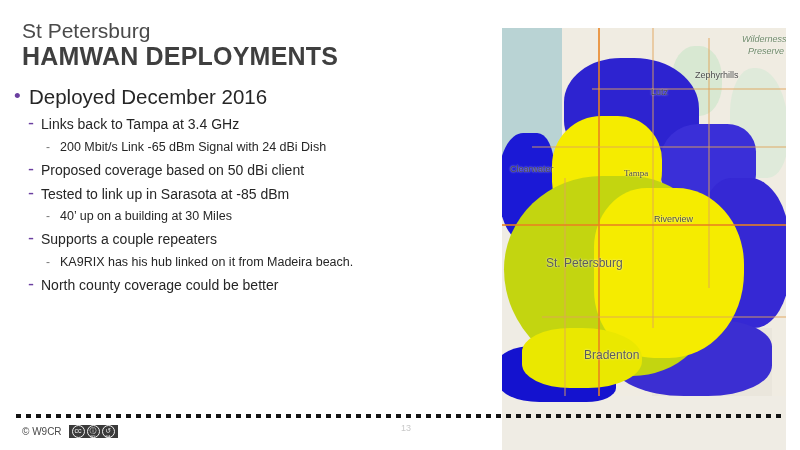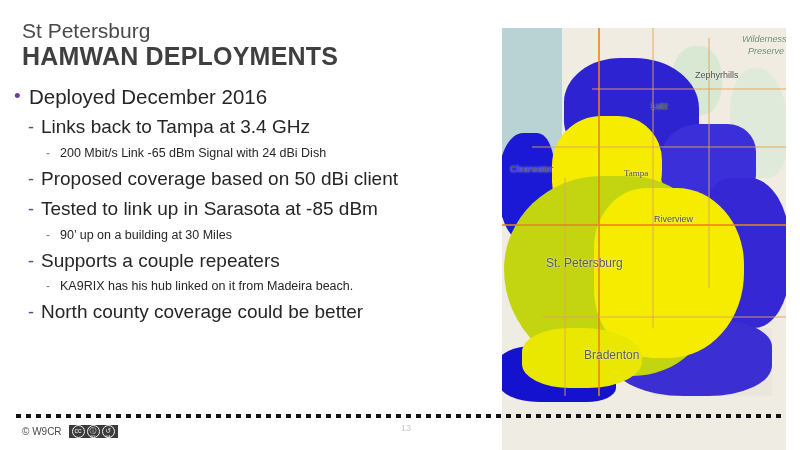--- a/index.html
+++ b/index.html
@@ -75,21 +75,21 @@
   }
 
   
   .lvl2 { margin-top: 3px; padding-left: 14px; }
   .lvl2 .bullet-marker {
     width: 13px;
     font-size: 18px;
     line-height: 1;
   }
   .lvl2 .bullet-text {
-    font-size: 19px;
+    font-size: 14px;
     line-height: 1.42;
   }
 
   
   .lvl3 { margin-top: 3px; padding-left: 32px; }
   .lvl3 .bullet-marker {
     width: 14px;
     font-size: 12px;
     line-height: 1;
     color: #7a7a7a;
@@ -299,21 +299,21 @@
     <span class="bullet-text">Proposed coverage based on 50 dBi client</span>
   </div>
 
   <div class="bullet-row lvl2">
     <span class="bullet-marker">-</span>
     <span class="bullet-text">Tested to link up in Sarasota at -85 dBm</span>
   </div>
 
   <div class="bullet-row lvl3">
     <span class="bullet-marker">-</span>
-    <span class="bullet-text">90’ up on a building at 30 Miles</span>
+    <span class="bullet-text">40’ up on a building at 30 Miles</span>
   </div>
 
   <div class="bullet-row lvl2">
     <span class="bullet-marker">-</span>
     <span class="bullet-text">Supports a couple repeaters</span>
   </div>
 
   <div class="bullet-row lvl3">
     <span class="bullet-marker">-</span>
     <span class="bullet-text">KA9RIX has his hub linked on it from Madeira beach.</span>
@@ -351,21 +351,21 @@
   <div class="road v thin" style="left:206px; top:10px; height:250px;"></div>
   <div class="road v thin" style="left:62px;  top:150px;height:218px;"></div>
   <div class="road h" style="left:0;     top:196px;width:284px;"></div>
   <div class="road h thin" style="left:30px;  top:118px;width:254px;"></div>
   <div class="road h thin" style="left:40px;  top:288px;width:244px;"></div>
   <div class="road h thin" style="left:90px;  top:60px; width:194px;"></div>
 
   <div class="map-label italic" style="left:240px; top:6px;">Wilderness</div>
   <div class="map-label italic" style="left:246px; top:18px;">Preserve</div>
   <div class="map-label" style="left:193px; top:42px;">Zephyrhills</div>
-  <div class="map-label" style="left:124px; top:73px;padding-left:25px;">Lutz</div>
+  <div class="map-label" style="left:124px; top:59px;padding-left:25px;">Lutz</div>
   <div class="map-label" style="left:8px;   top:136px;">Clearwater</div>
   <div class="map-label" style="left:122px; top:140px;font-family:Liberation Serif, serif;">Tampa</div>
   <div class="map-label" style="left:152px; top:186px;">Riverview</div>
   <div class="map-label big" style="left:44px;  top:228px;">St. Petersburg</div>
   <div class="map-label big" style="left:82px;  top:320px;">Bradenton</div>
 
 </div>
 
 <div id="footer-rule"></div>
 

